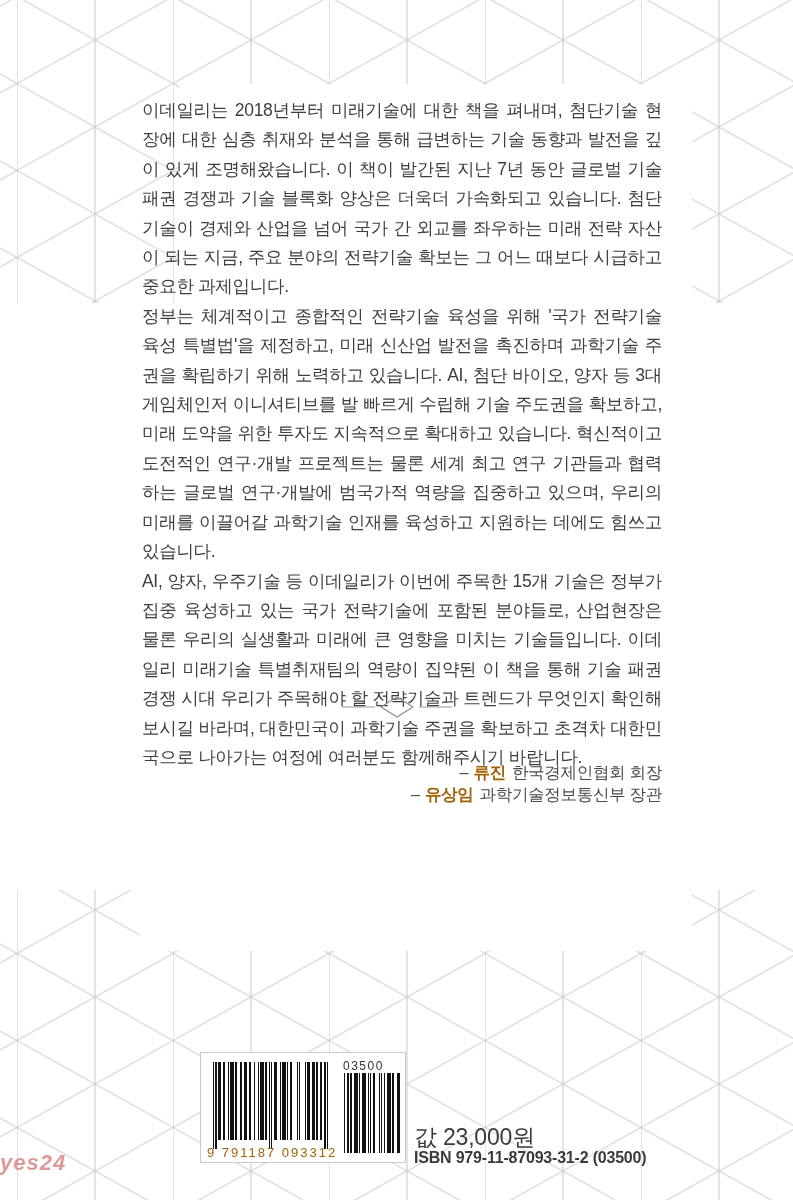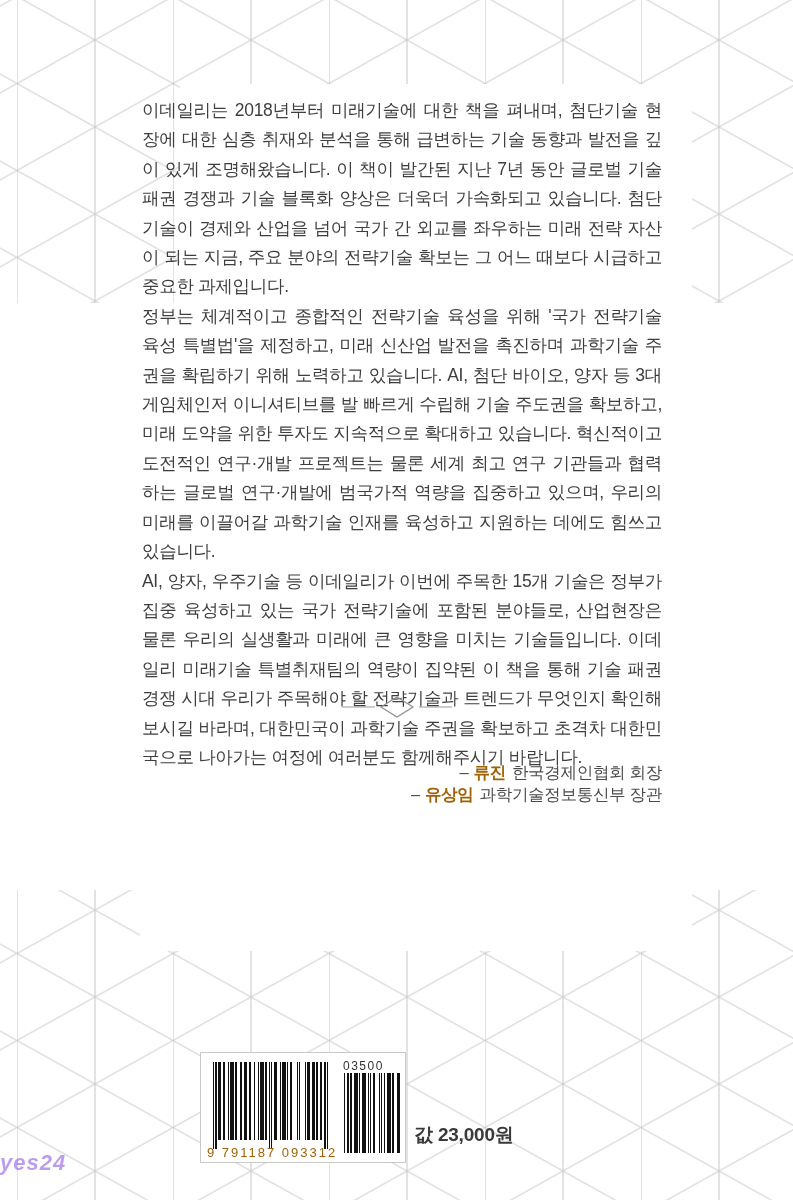--- a/index.html
+++ b/index.html
@@ -45,29 +45,29 @@
     position:absolute;left:6px;top:92px;width:124px;text-align:center;
     font-size:13px;color:#a16207;letter-spacing:2px;white-space:nowrap;
   }
   #addon-label{
     position:absolute;left:142px;top:6px;width:58px;
     font-size:12px;color:#333333;letter-spacing:1.5px;
   }
   #addon-barcode{position:absolute;left:142px;top:20px;}
 
   #price-label{
-    left:414px;top:1122px;font-size:19px;font-weight:700;color:#3a3a3a;letter-spacing:-0.2px;text-align:center;
+    left:414px;top:1122px;font-size:23px;font-weight:400;color:#3a3a3a;letter-spacing:-0.2px;text-align:center;
   }
   #isbn-label{
     left:414px;top:1149px;font-size:16px;font-weight:700;color:#3a3a3a;letter-spacing:-0.2px;
   }
 
   #watermark{
     left:0px;top:1150px;font-size:22px;font-style:italic;font-weight:700;
-    color:#6d28d9;opacity:0.45;letter-spacing:1px;text-align:center;
+    color:#b91c1c;opacity:0.45;letter-spacing:1px;text-align:center;
   }
 </style>
 </head>
 <body>
 
 <div id="page">
 
   <svg id="bg-pattern" width="793" height="1200">
     <defs>
       <pattern id="tri" width="156" height="87" patternUnits="userSpaceOnUse" patternTransform="translate(17,-3.5)">
@@ -155,16 +155,17 @@
         <rect x="38.26" y="0" width="1.23" height="80" fill="#111111" shape-rendering="crispEdges"></rect>
         <rect x="40.72" y="0" width="1.23" height="80" fill="#111111" shape-rendering="crispEdges"></rect>
         <rect x="44.43" y="0" width="3.70" height="80" fill="#111111" shape-rendering="crispEdges"></rect>
         <rect x="49.36" y="0" width="1.23" height="80" fill="#111111" shape-rendering="crispEdges"></rect>
         <rect x="54.30" y="0" width="2.47" height="80" fill="#111111" shape-rendering="crispEdges"></rect>
         <rect x="58.00" y="0" width="1.23" height="80" fill="#111111" shape-rendering="crispEdges"></rect>
       </svg>
   </div>
 
   <div class="content" id="price-label">값 23,000원</div>
+  <div class="content" id="isbn-label">ISBN 979-11-87093-31-2 (03500)</div>
 
   <div class="content" id="watermark">yes24</div>
 
 </div>
 
 </body></html>

